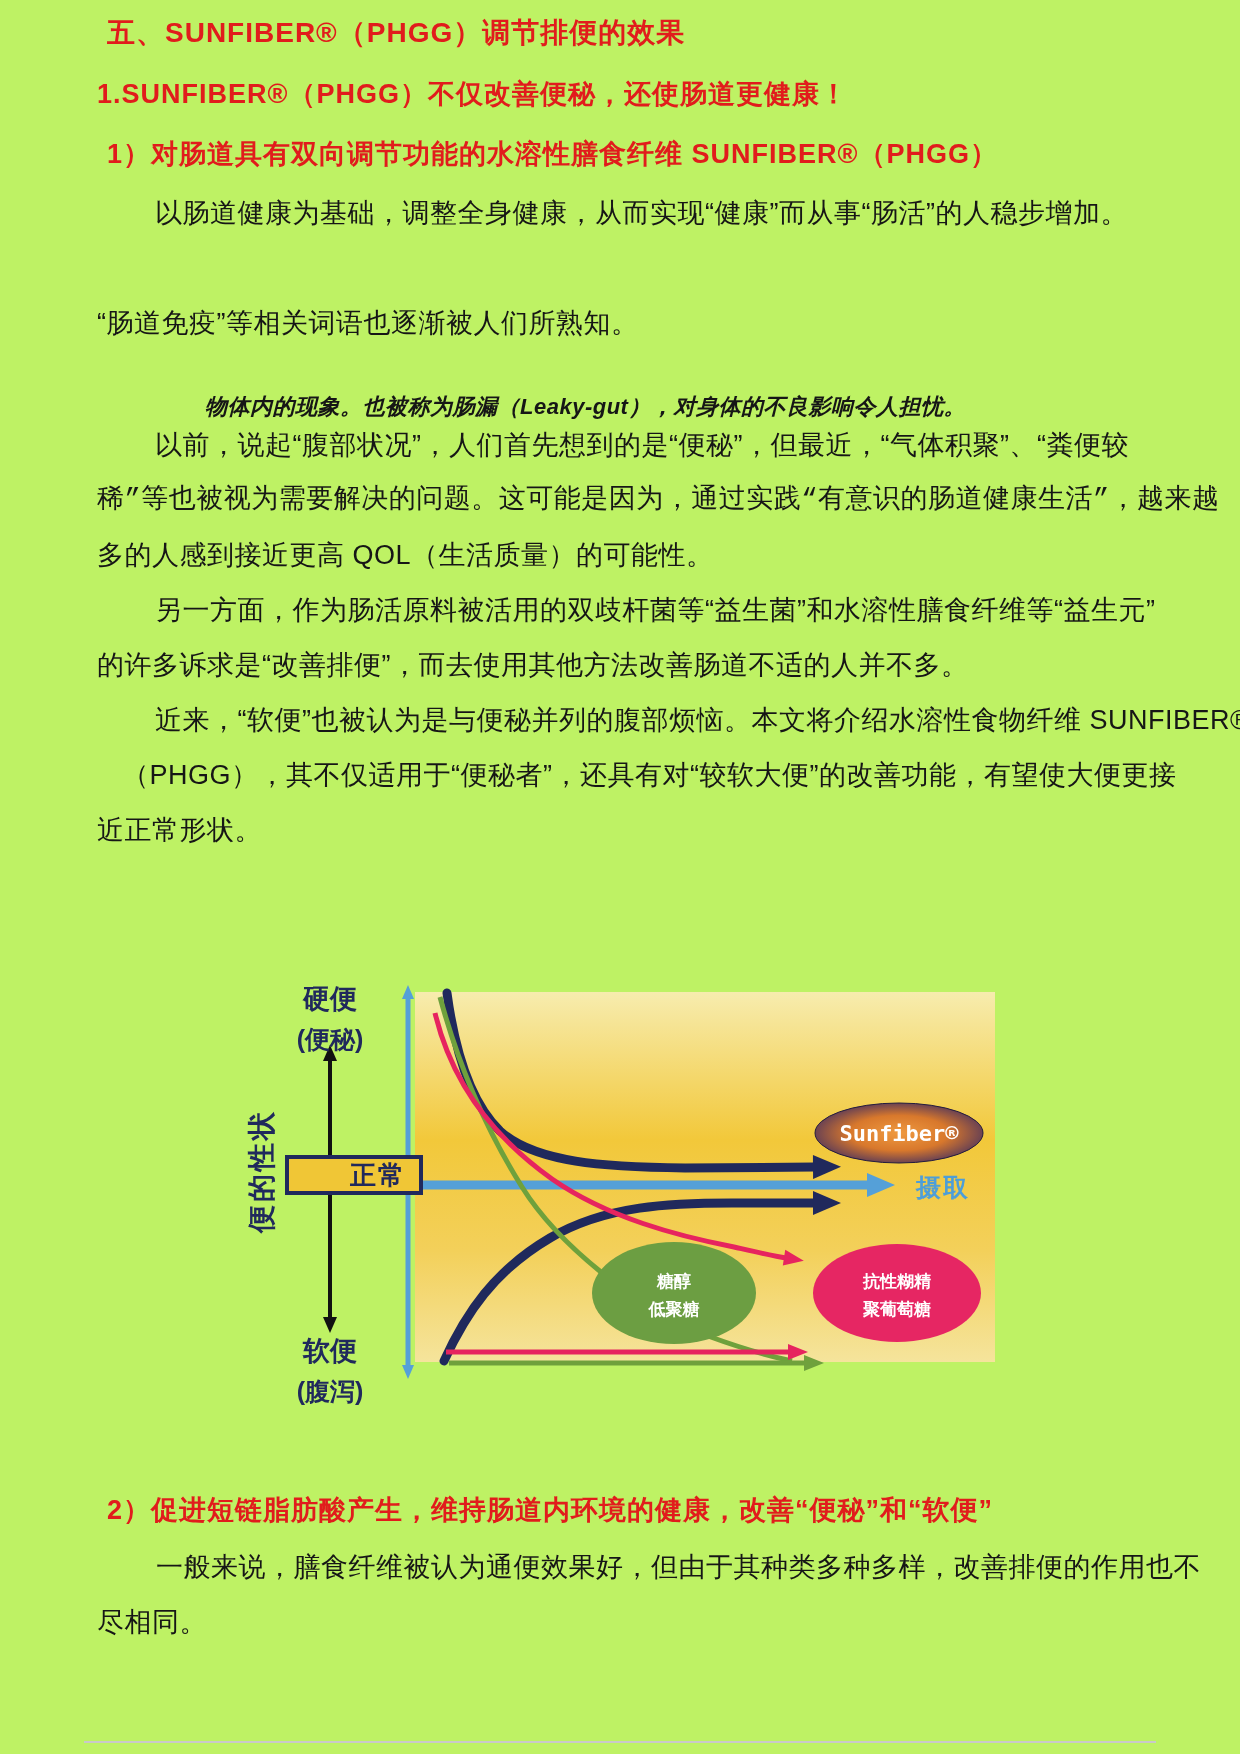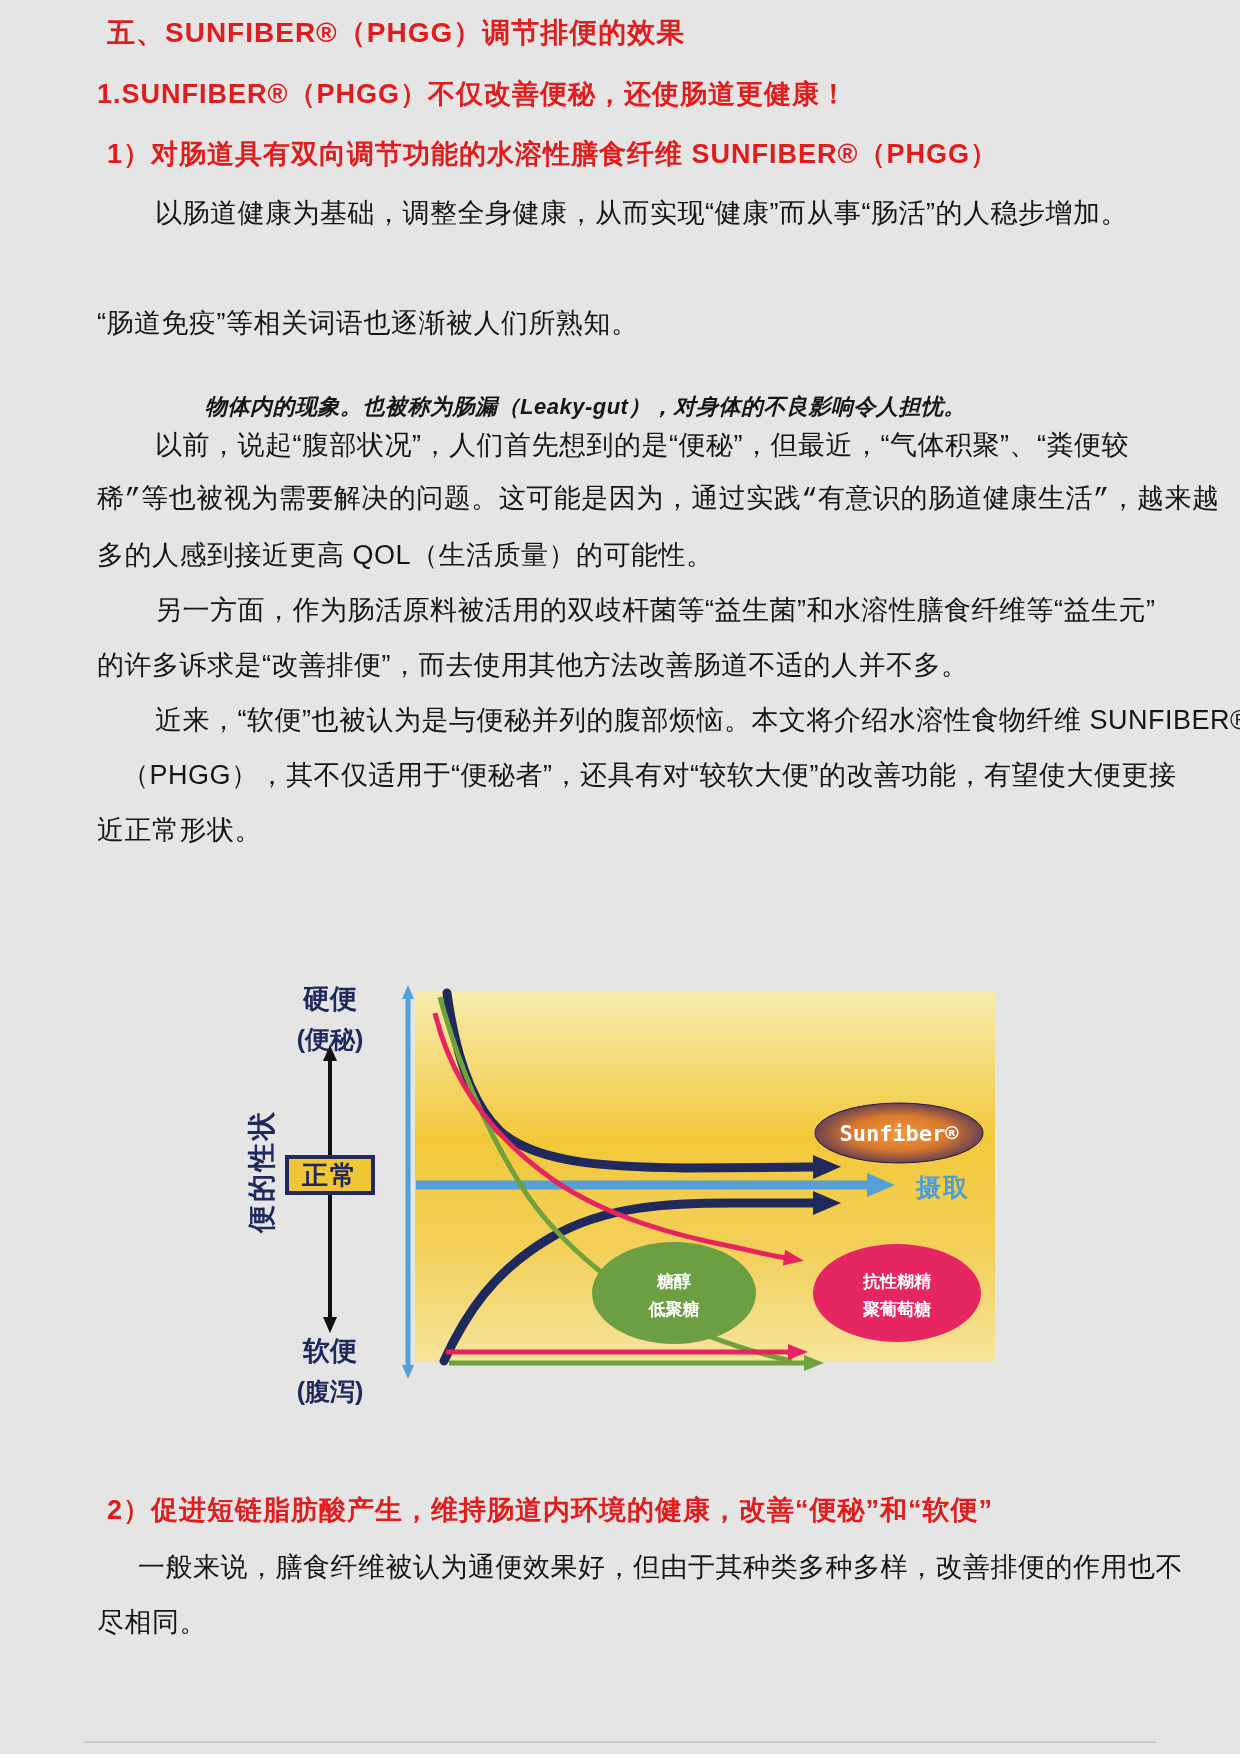--- a/index.html
+++ b/index.html
@@ -1,21 +1,21 @@
 <!DOCTYPE html>
 <html><head>
 <meta charset="utf-8">
 <style>
   html,body{margin:0;padding:0;}
   body{background:#888;}
   .page{
     position:relative;
     width:1240px;height:1754px;
     margin:0 auto;
-    background:#e5e5e5;
+    background:#bef264;
     overflow:hidden;
     font-family:"Liberation Sans", sans-serif;
   }
   .line{
     position:absolute;
     white-space:nowrap;
     font-size:27px;
     color:#161616;
     letter-spacing:0.5px;
     line-height:34px;
@@ -64,20 +64,21 @@
     left:55px;top:180px;
     width:82px;height:32px;
     background:#f0c636;
     border:4px solid #20295c;
     color:#20295c;
     font-size:26px;
     font-weight:700;
     text-align:center;
     line-height:32px;
     letter-spacing:2px;
+    padding-left:48px;
   }
   .y-title{
     position:absolute;
     left:-52px;top:181px;
     width:160px;height:30px;
     transform:rotate(-90deg);
     color:#20295c;
     font-size:28px;
     font-weight:700;
     text-align:center;
@@ -187,17 +188,17 @@
     <div class="fig-label" style="left:40px;top:6px;width:120px;font-size:27px;">硬便</div>
     <div class="fig-label" style="left:20px;top:48px;width:160px;font-size:25px;">(便秘)</div>
     <div class="normal-box">正常</div>
     <div class="fig-label" style="left:40px;top:358px;width:120px;font-size:27px;">软便</div>
     <div class="fig-label" style="left:20px;top:400px;width:160px;font-size:25px;">(腹泻)</div>
     <div class="y-title">便的性状</div>
   </div>
 
 
   <div class="red-h" style="left:107px;top:1492px;font-size:27px;">2）促进短链脂肪酸产生，维持肠道内环境的健康，改善“便秘”和“软便”</div>
-  <div class="line" style="left:138px;top:1550px;">一般来说，膳食纤维被认为通便效果好，但由于其种类多种多样，改善排便的作用也不</div>
+  <div class="line" style="left:156px;top:1550px;">一般来说，膳食纤维被认为通便效果好，但由于其种类多种多样，改善排便的作用也不</div>
   <div class="line" style="left:97px;top:1605px;">尽相同。</div>
 
   <div class="bottom-rule"></div>
 </div>
 
 </body></html>

